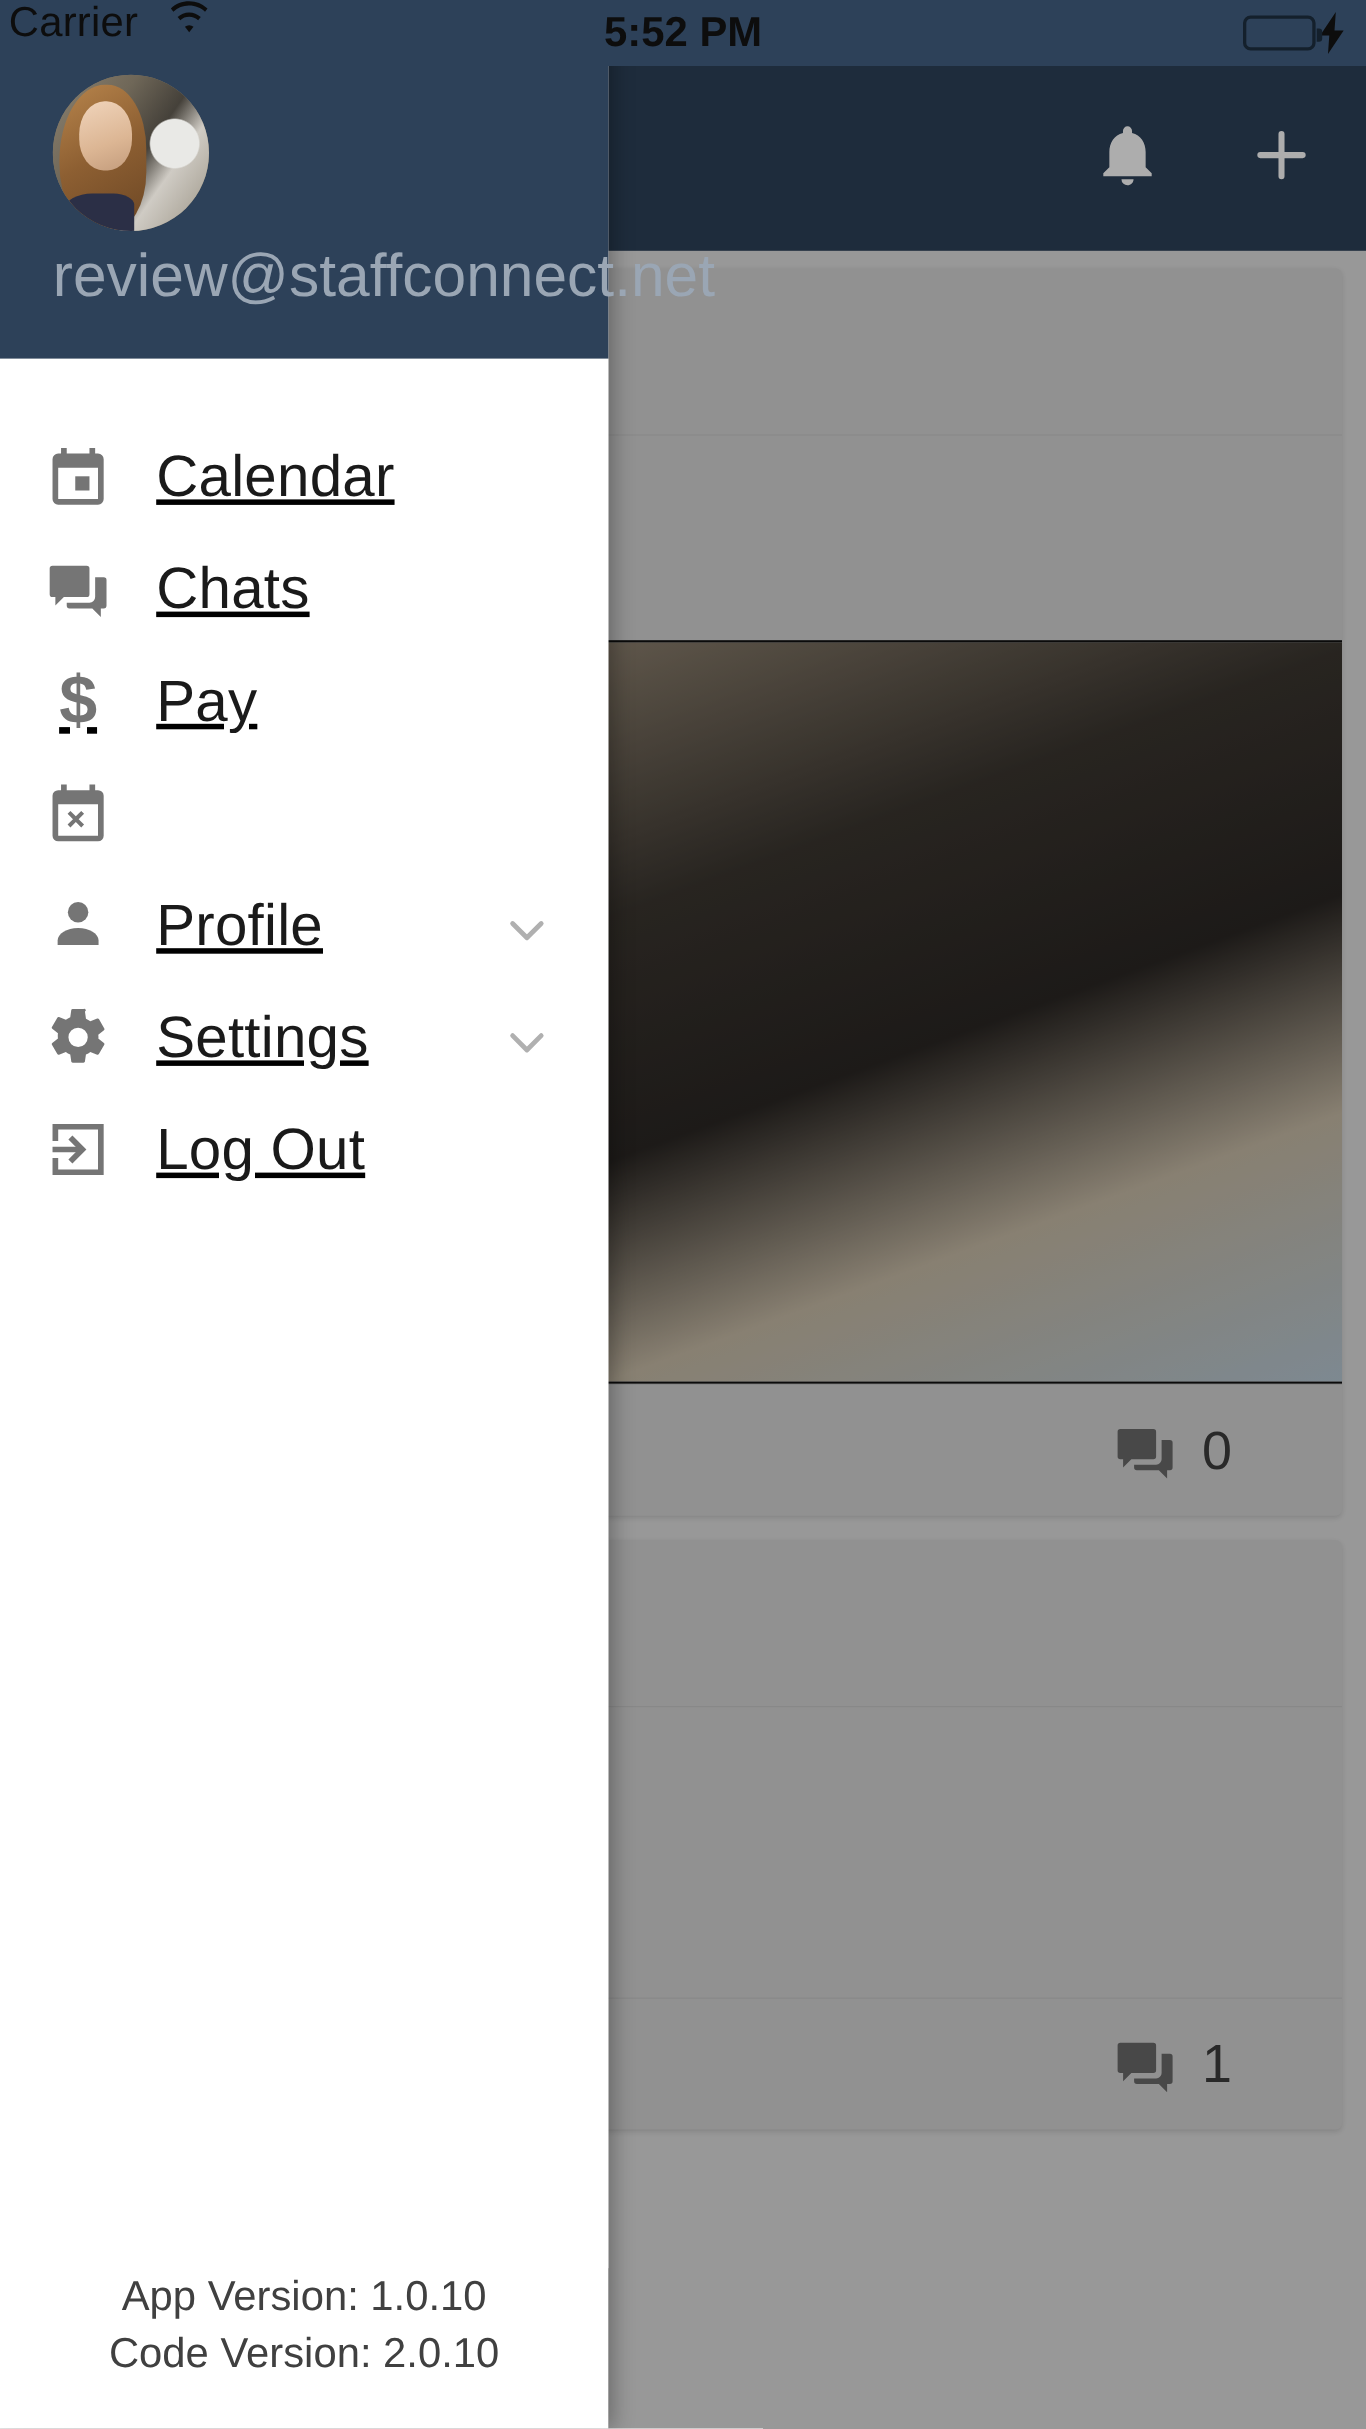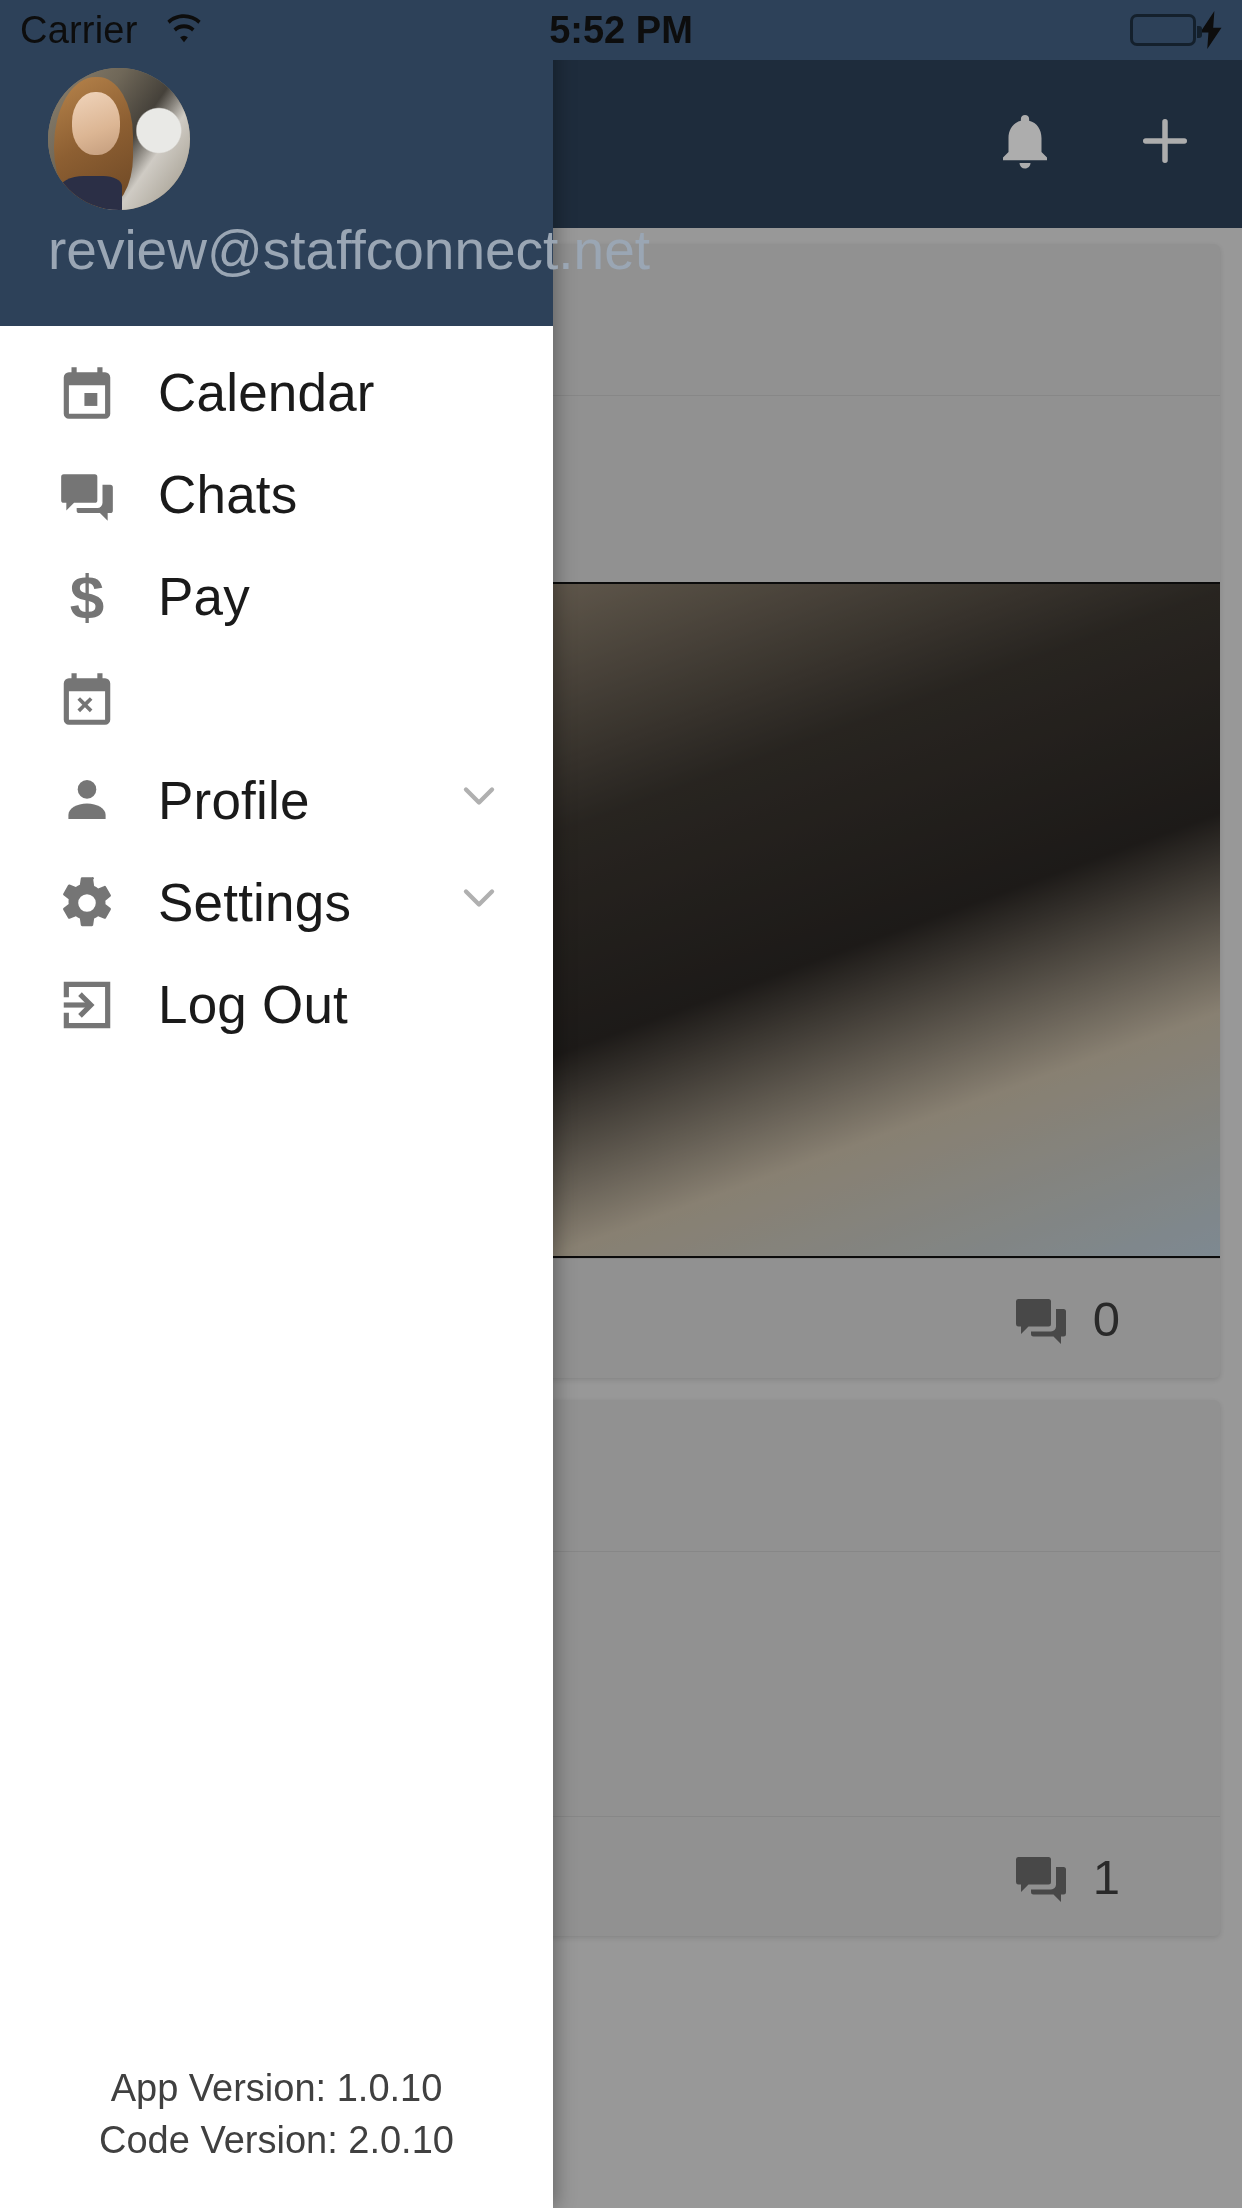--- a/index.html
+++ b/index.html
@@ -99,24 +99,24 @@
   #statusbar {
     position: absolute;
     top: 0; left: 0; right: 0;
     height: 60px;
     background: #2d4159;
     z-index: 40;
     color: #0d0d0d;
   }
   #sb-left {
     position: absolute;
-    left: 20px; top: 0;
+    left: 8px; top: 0;
     height: 60px;
     display: flex;
-    align-items: center;
+    align-items: flex-start;
     gap: 27px;
   }
   #sb-carrier { font-size: 38px; letter-spacing: 0.2px; }
   #sb-center {
     position: absolute;
     left: 0; right: 0; top: 0;
     height: 60px;
     display: flex;
     align-items: center;
     justify-content: center;
@@ -220,24 +220,25 @@
     line-height: 52px;
   }
 
   #menu {
     flex: 1 1 auto;
     padding-top: 36px;
     background: #ffffff;
   }
   .menu-item {
     display: flex;
-    align-items: flex-start;
+    align-items: flex-end;
     height: 102px;
-    padding: 0 30px 0 16px;
+    padding: 0 30px 0 0;
     position: relative;
+    text-decoration: underline;
   }
   .menu-icon-wrap {
     width: 142px;
     min-width: 142px;
     display: flex;
     align-items: center;
     justify-content: center;
   }
   .menu-icon { width: 62px; height: 62px; display: block; }
   .menu-icon-text {

